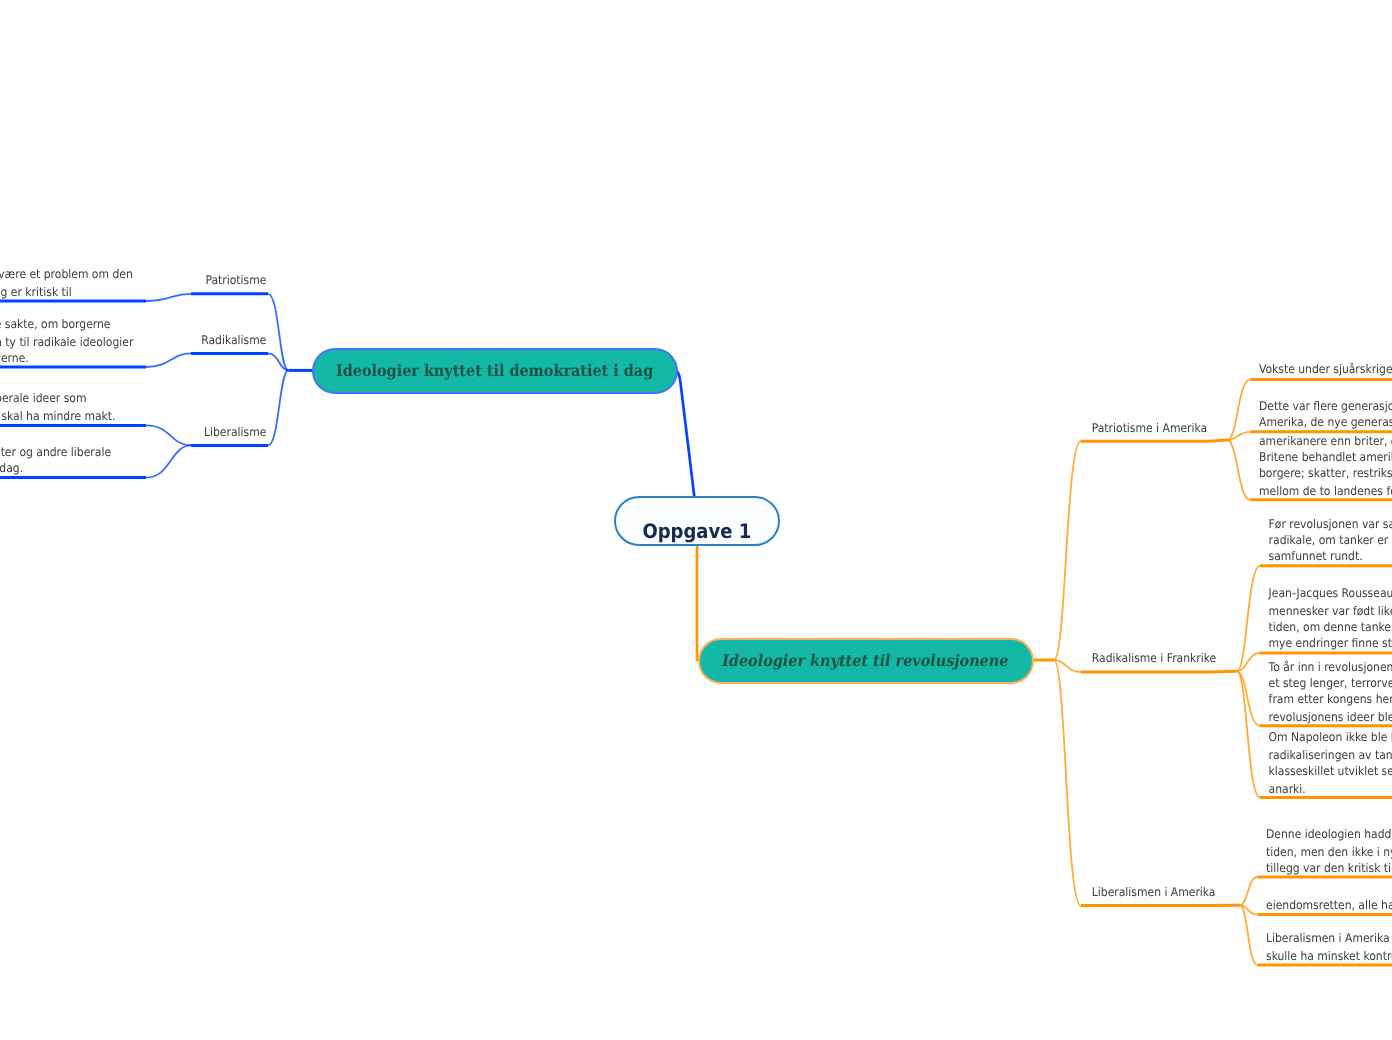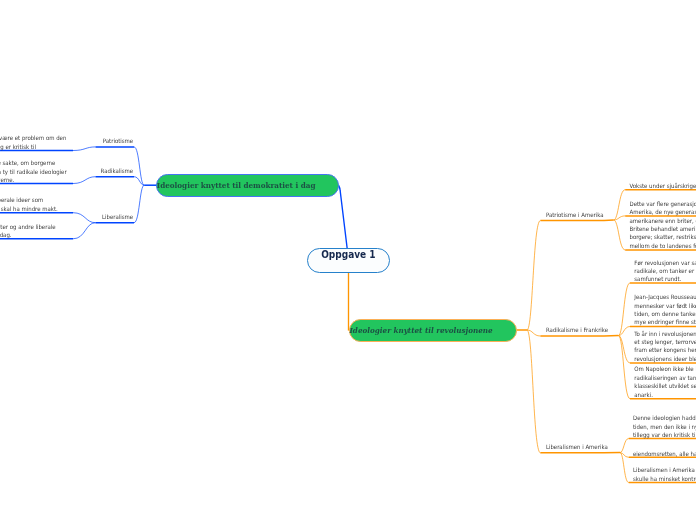--- a/index.html
+++ b/index.html
@@ -8,23 +8,23 @@
        font-family:"Liberation Sans",sans-serif;
        -webkit-font-smoothing:antialiased;}
   #stage{position:relative;width:696px;height:520px;overflow:hidden;background:#fff;}
   svg#links{position:absolute;left:0;top:0;width:696px;height:520px;}
 
   .rootnode{position:absolute;box-sizing:border-box;
             left:306.9px;top:248.4px;width:83px;height:24.5px;
             border:1.25px solid #2681CB;border-radius:12.5px;background:#FBFDFE;
             color:#16294E;font-weight:bold;font-size:10px;
             font-family:"DejaVu Sans",sans-serif;font-stretch:condensed;
-            display:flex;align-items:flex-start;justify-content:center;}
-  .mainnode{position:absolute;box-sizing:border-box;border-radius:12px;background:#22c55e;
-            display:flex;align-items:center;
+            display:flex;align-items:flex-end;justify-content:center;}
+  .mainnode{position:absolute;box-sizing:border-box;border-radius:12px;background:#14b8a6;
+            display:flex;align-items:center;justify-content:center;
             color:#1C5144;font-weight:bold;font-size:8px;white-space:nowrap;
             font-family:"DejaVu Serif",serif;font-stretch:condensed;}
   #node-demokratiet{left:155.8px;top:174.2px;width:183px;height:22.6px;border:1.15px solid #4674F2;}
   #node-revolusjonene{left:348.5px;top:318.6px;width:168.3px;height:23px;border:1.15px solid #FBAF56;font-style:italic;}
 
   .sub{position:absolute;font-size:6px;color:#3d3d3d;white-space:nowrap;
        font-family:"DejaVu Sans",sans-serif;font-stretch:condensed;}
   .leaf{position:absolute;font-size:6px;color:#3d3d3d;line-height:8.4px;
         font-family:"DejaVu Sans",sans-serif;font-stretch:condensed;
         white-space:pre;}

